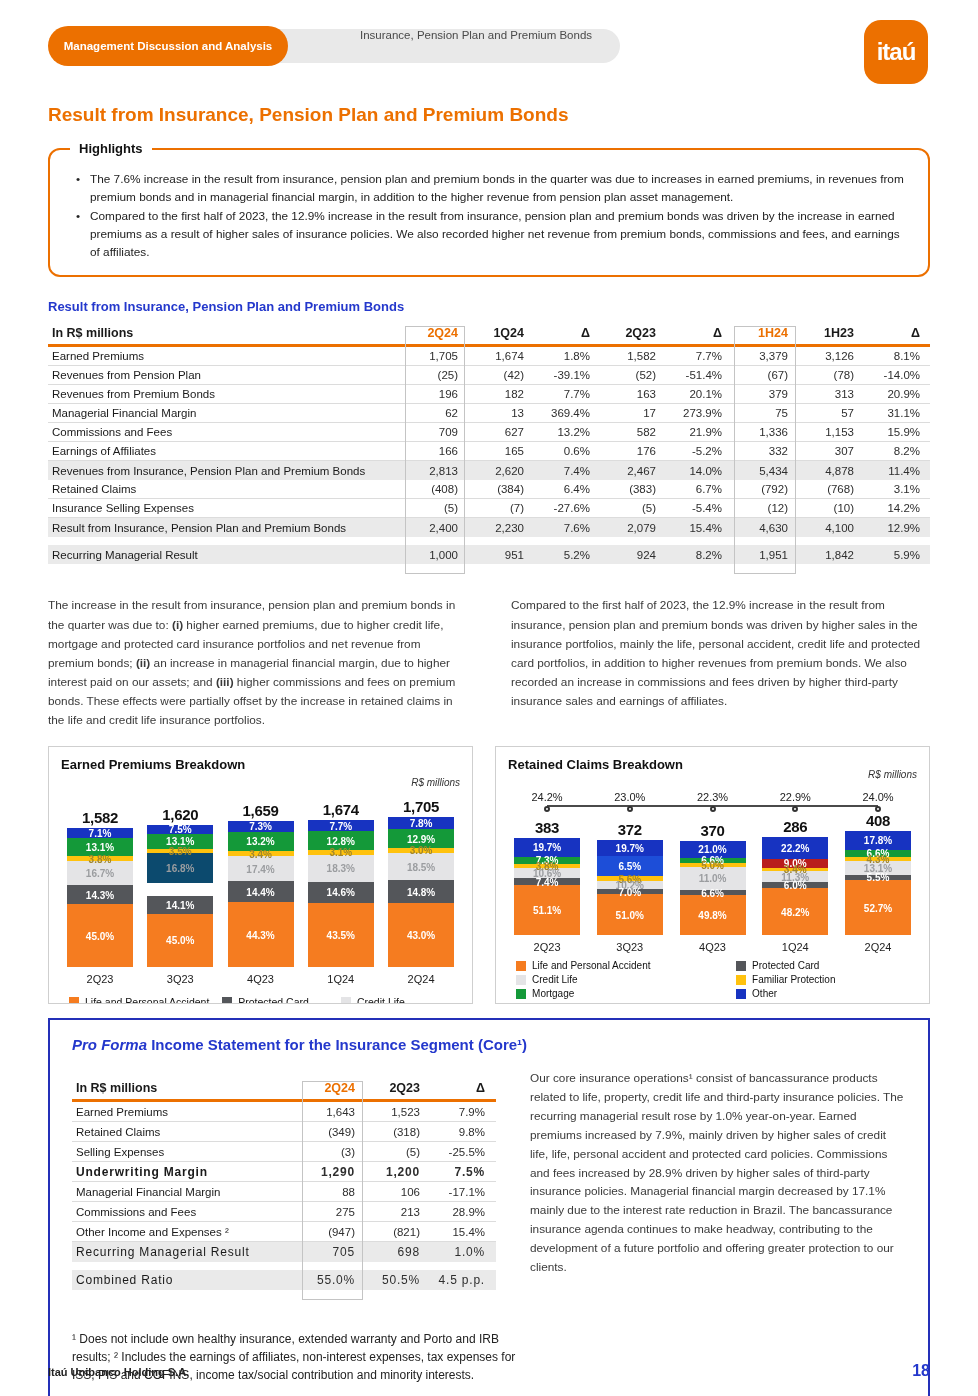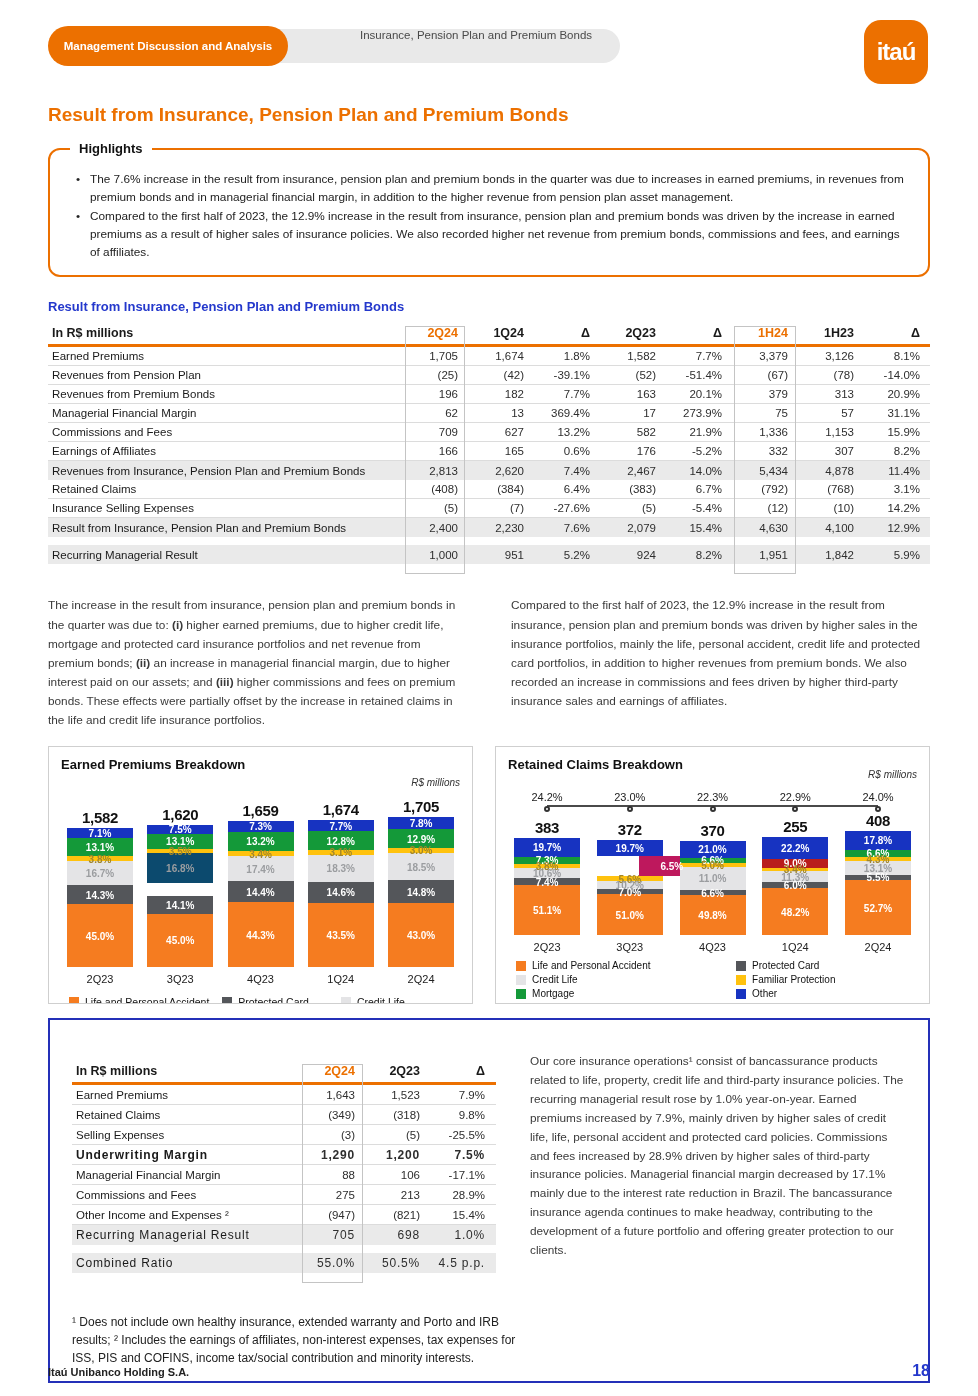--- a/index.html
+++ b/index.html
@@ -466,21 +466,21 @@
                 <span style="color: rgb(255, 255, 255);">51.1%</span>
               </div>
             </div>
           </div>
           <div class="bar-col">
             <div class="bar-total">372</div>
             <div class="bar-stack" style="height: 94.8px;">
               <div class="seg" style="height: 18.68px; background: rgb(23, 51, 193);">
                 <span style="color: rgb(255, 255, 255);">19.7%</span>
               </div>
-              <div class="seg" style="height: 24px; background: #be185d; margin-left: 42px;">
+              <div class="seg" style="height: 24px; background: #1d4ed8;">
                 <span style="color: rgb(255, 255, 255);">6.5%</span>
               </div>
               <div class="seg" style="height: 5.31px; background: rgb(255, 194, 14);">
                 <span style="color: rgb(161, 134, 43);">5.6%</span>
               </div>
               <div class="seg" style="height: 9.67px; background: rgb(228, 228, 230); padding-left: 25px;">
                 <span style="color: rgb(155, 157, 160);">10.2%</span>
               </div>
               <div class="seg" style="height: 6.64px; background: rgb(84, 86, 90);">
                 <span style="color: rgb(255, 255, 255);">7.0%</span>
@@ -507,21 +507,21 @@
               </div>
               <div class="seg" style="height: 6.22px; background: rgb(84, 86, 90);">
                 <span style="color: rgb(255, 255, 255);">6.6%</span>
               </div>
               <div class="seg" style="height: 46.97px; background: rgb(245, 124, 32);">
                 <span style="color: rgb(255, 255, 255);">49.8%</span>
               </div>
             </div>
           </div>
           <div class="bar-col">
-            <div class="bar-total">255</div>
+            <div class="bar-total">286</div>
             <div class="bar-stack" style="height: 97.9px;">
               <div class="seg" style="height: 21.73px; background: rgb(23, 51, 193);">
                 <span style="color: rgb(255, 255, 255);">22.2%</span>
               </div>
               <div class="seg" style="height: 8.81px; background: #b91c1c;">
                 <span style="color: rgb(255, 255, 255);">9.0%</span>
               </div>
               <div class="seg" style="height: 3.33px; background: rgb(255, 194, 14);">
                 <span style="color: rgb(161, 134, 43);">3.4%</span>
               </div>
@@ -593,20 +593,23 @@
             <span>Other</span>
           </div>
           <div class="leg">
             <span>Insurance Claims/Earned Premiums</span>
           </div>
         </div>
       </div>
   </div>
 
   <div class="pfbox">
+    <div class="pftitle">
+      <span class="it">Pro Forma</span><span> Income Statement for the Insurance Segment (Core¹)</span>
+    </div>
     <div class="pfcols">
       <div class="pfleft pf">
         <div class="tablewrap" id="pf-table">
             <div class="trow thead">
               <div class="c lbl" style="font-weight: bold;">In R$ millions</div>
               <div class="c hl">2Q24</div>
               <div class="c">2Q23</div>
               <div class="c">Δ</div>
             </div>
             <div class="trow drow sep">

